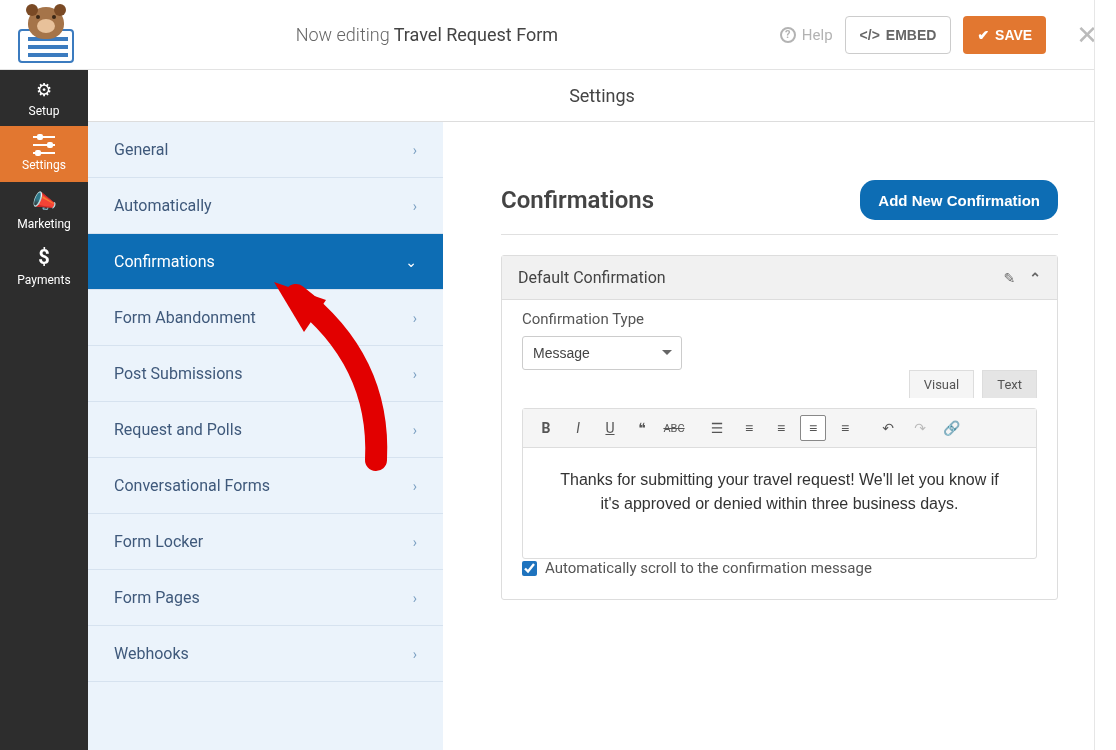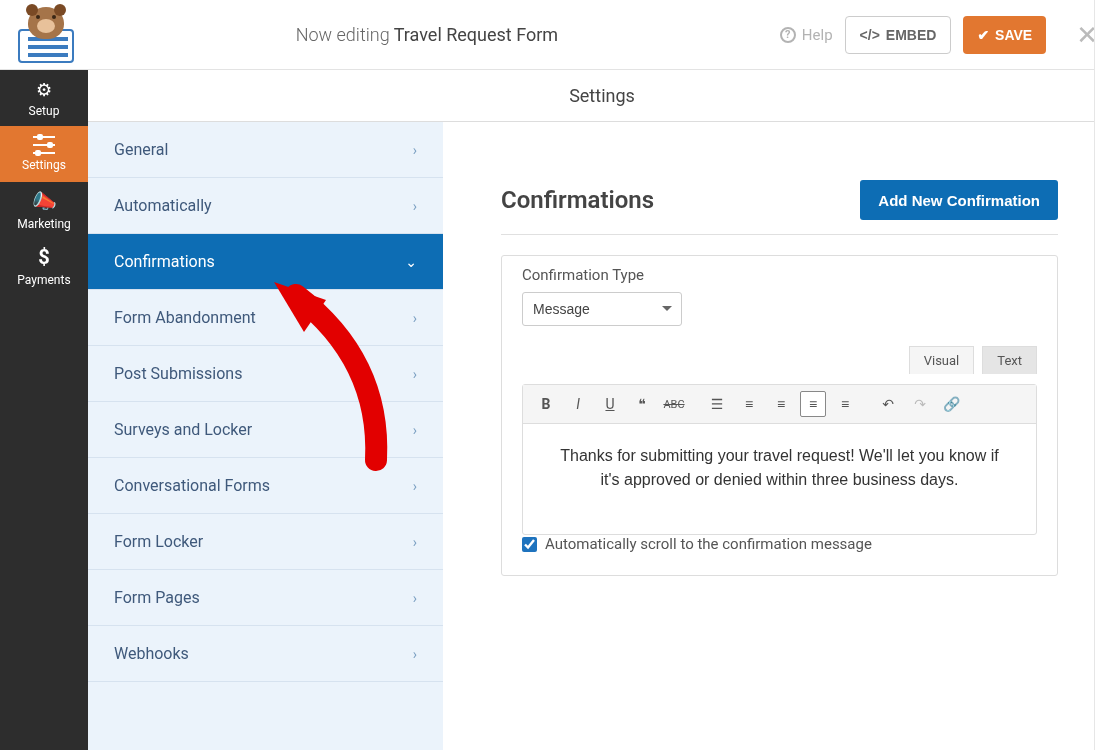--- a/index.html
+++ b/index.html
@@ -43,28 +43,28 @@
 .left-pane{width:355px;background:#ebf3fb;display:flex;flex-direction:column}
 .content-right{flex:1;display:flex;flex-direction:column}
 .menu-item{height:56px;display:flex;align-items:center;justify-content:space-between;padding:0 26px;font-size:16px;color:#3f597b;border-bottom:1px solid #d6e2ef;cursor:pointer}
 .menu-item.active{background:#0d6db4;color:#fff}
 .chev{font-size:14px;color:#7b9fc2}
 .menu-item.active .chev{color:#fff}
 .right-wrap{flex:1;padding:34px 32px;overflow:auto}
 .panel{background:#fff;padding:24px 26px 30px;border-radius:2px}
 .panel-head{display:flex;align-items:center;justify-content:space-between;border-bottom:1px solid #e0e0e0;padding-bottom:14px;margin-bottom:20px}
 .panel-title{font-size:24px;font-weight:600;color:#444}
-.btn-add{background:#0d6db4;color:#fff;border:none;height:40px;padding:0 18px;font-size:15px;font-weight:600;border-radius:3px;cursor:pointer}
+.btn-add{background:#0d6db4;color:#fff;border:none;height:40px;padding:0 18px;font-size:15px;font-weight:600;border-radius:15px;cursor:pointer}
 .acc{border:1px solid #ddd;border-radius:3px}
 .acc-head{background:#f1f1f1;border-bottom:1px solid #ddd;height:44px;display:flex;align-items:center;justify-content:space-between;padding:0 16px;font-size:16px;color:#444}
 .acc-actions{display:flex;gap:14px;color:#666;font-size:14px}
 .acc-body{padding:10px 20px 22px}
 .lbl{font-size:15px;color:#555;margin-bottom:8px;display:block}
 .sel{width:160px;height:34px;border:1px solid #ccc;border-radius:3px;padding:0 28px 0 10px;font-size:14px;color:#444;background:#fff;appearance:none;position:relative}
-.sel-wrap{position:relative;display:inline-block;margin-bottom:20px}
+.sel-wrap{position:relative;display:inline-block;}
 .sel-wrap:after{content:"";position:absolute;right:10px;top:14px;border:5px solid transparent;border-top-color:#666;pointer-events:none}
 .editor{border:1px solid #ddd;border-radius:3px;margin-top:10px}
 .etabs{display:flex;justify-content:flex-end;gap:8px;padding:0}
 .etab{padding:6px 14px;font-size:13px;color:#555;background:#f5f5f5;border:1px solid #ddd;border-bottom:none;cursor:pointer}
 .etab.active{background:#e5e5e5}
 .toolbar{background:#f5f5f5;border-bottom:1px solid #ddd;padding:6px 10px;display:flex;gap:6px;align-items:center}
 .tbtn{width:26px;height:26px;display:flex;align-items:center;justify-content:center;font-size:14px;color:#555;border-radius:2px;cursor:pointer}
 .tbtn.active{border:1px solid #888;background:#fff}
 .tsep{width:1px;height:20px;background:transparent;margin:0 2px}
 .earea{min-height:110px;padding:20px 26px;font-family:Liberation Sans, sans-serif;font-size:16px;color:#333;text-align:center;line-height:1.5}
@@ -145,21 +145,21 @@
           </div>
         <div class="menu-item">
             <span>Form Abandonment</span>
             <span class="chev">›</span>
           </div>
         <div class="menu-item">
             <span>Post Submissions</span>
             <span class="chev">›</span>
           </div>
         <div class="menu-item">
-            <span>Surveys and Locker</span>
+            <span>Request and Polls</span>
             <span class="chev">›</span>
           </div>
         <div class="menu-item">
             <span>Conversational Forms</span>
             <span class="chev">›</span>
           </div>
         <div class="menu-item">
             <span>Form Locker</span>
             <span class="chev">›</span>
           </div>
@@ -173,20 +173,27 @@
           </div>
       </div>
 
       <div class="right-wrap">
         <div class="panel">
           <div class="panel-head">
             <div class="panel-title">Confirmations</div>
             <button class="btn-add">Add New Confirmation</button>
           </div>
           <div class="acc">
+            <div class="acc-head">
+              <span>Default Confirmation</span>
+              <div class="acc-actions">
+                <span>✎</span>
+                <span style="font-weight:700">⌃</span>
+              </div>
+            </div>
             <div class="acc-body">
               <label class="lbl">Confirmation Type</label>
               <div class="sel-wrap">
                 <select class="sel">
                   <option>Message</option>
                 </select>
               </div>
               <div class="etabs">
                 <div class="etab">Visual</div>
                 <div class="etab active">Text</div>

